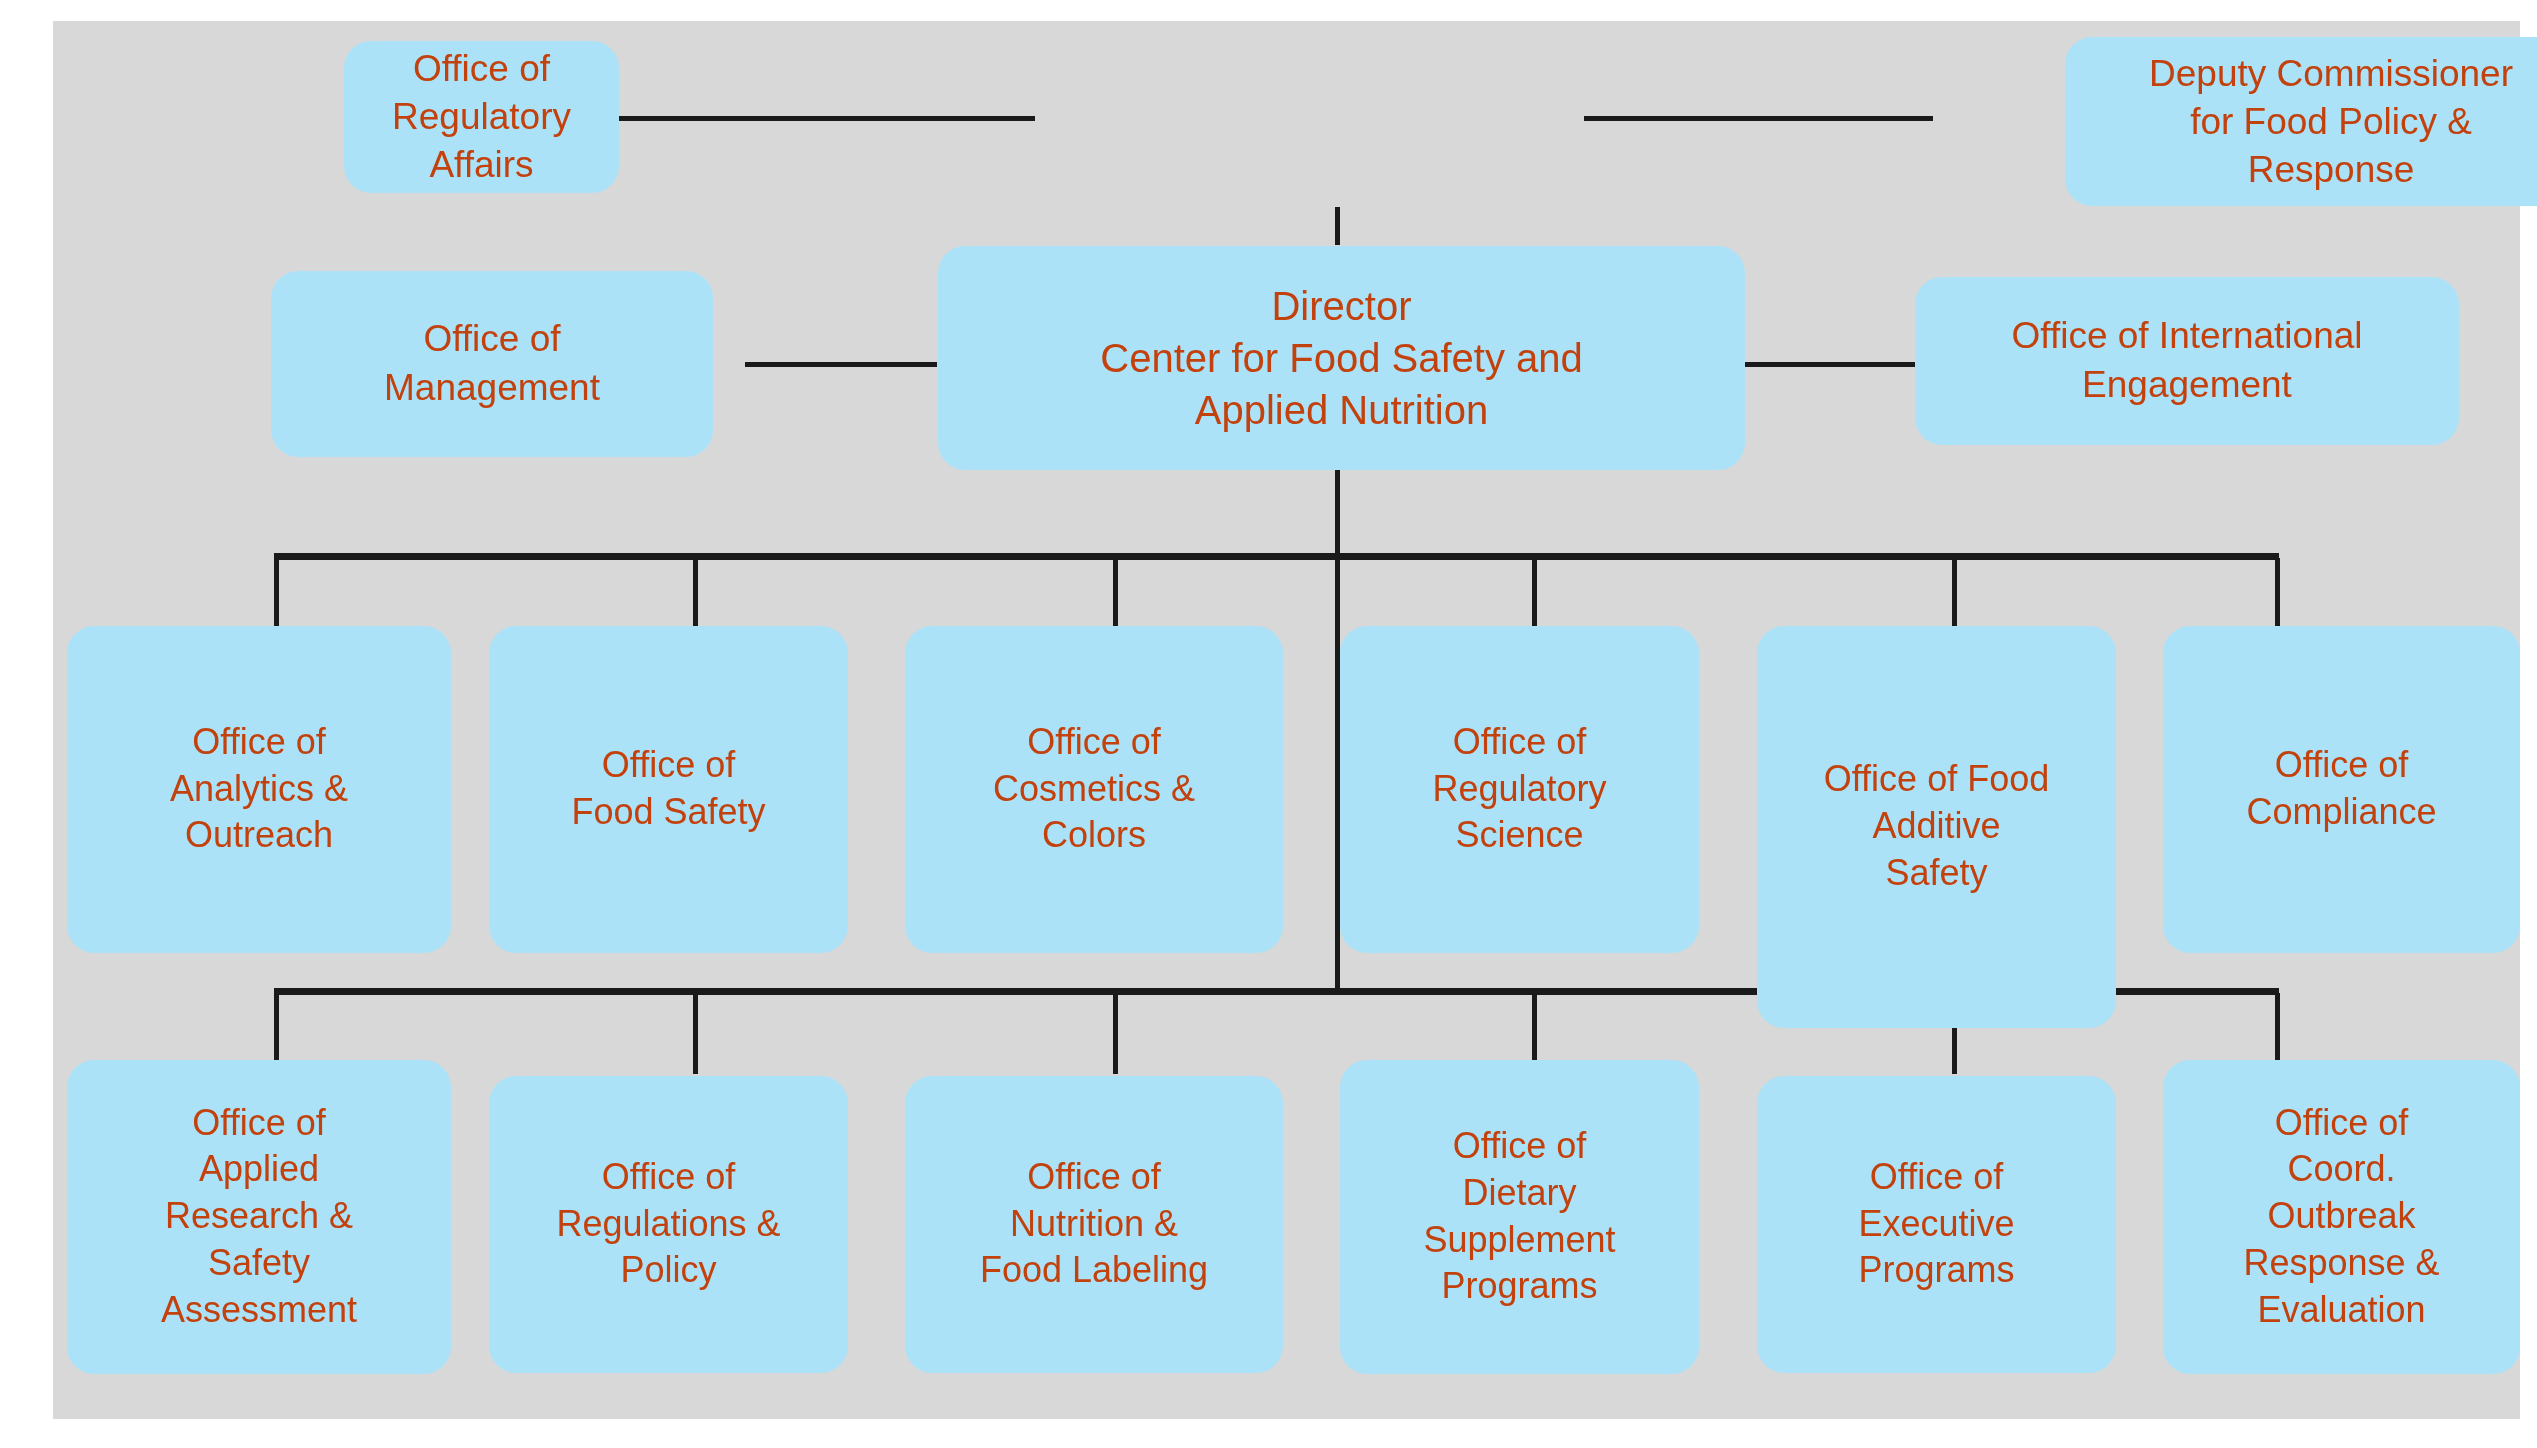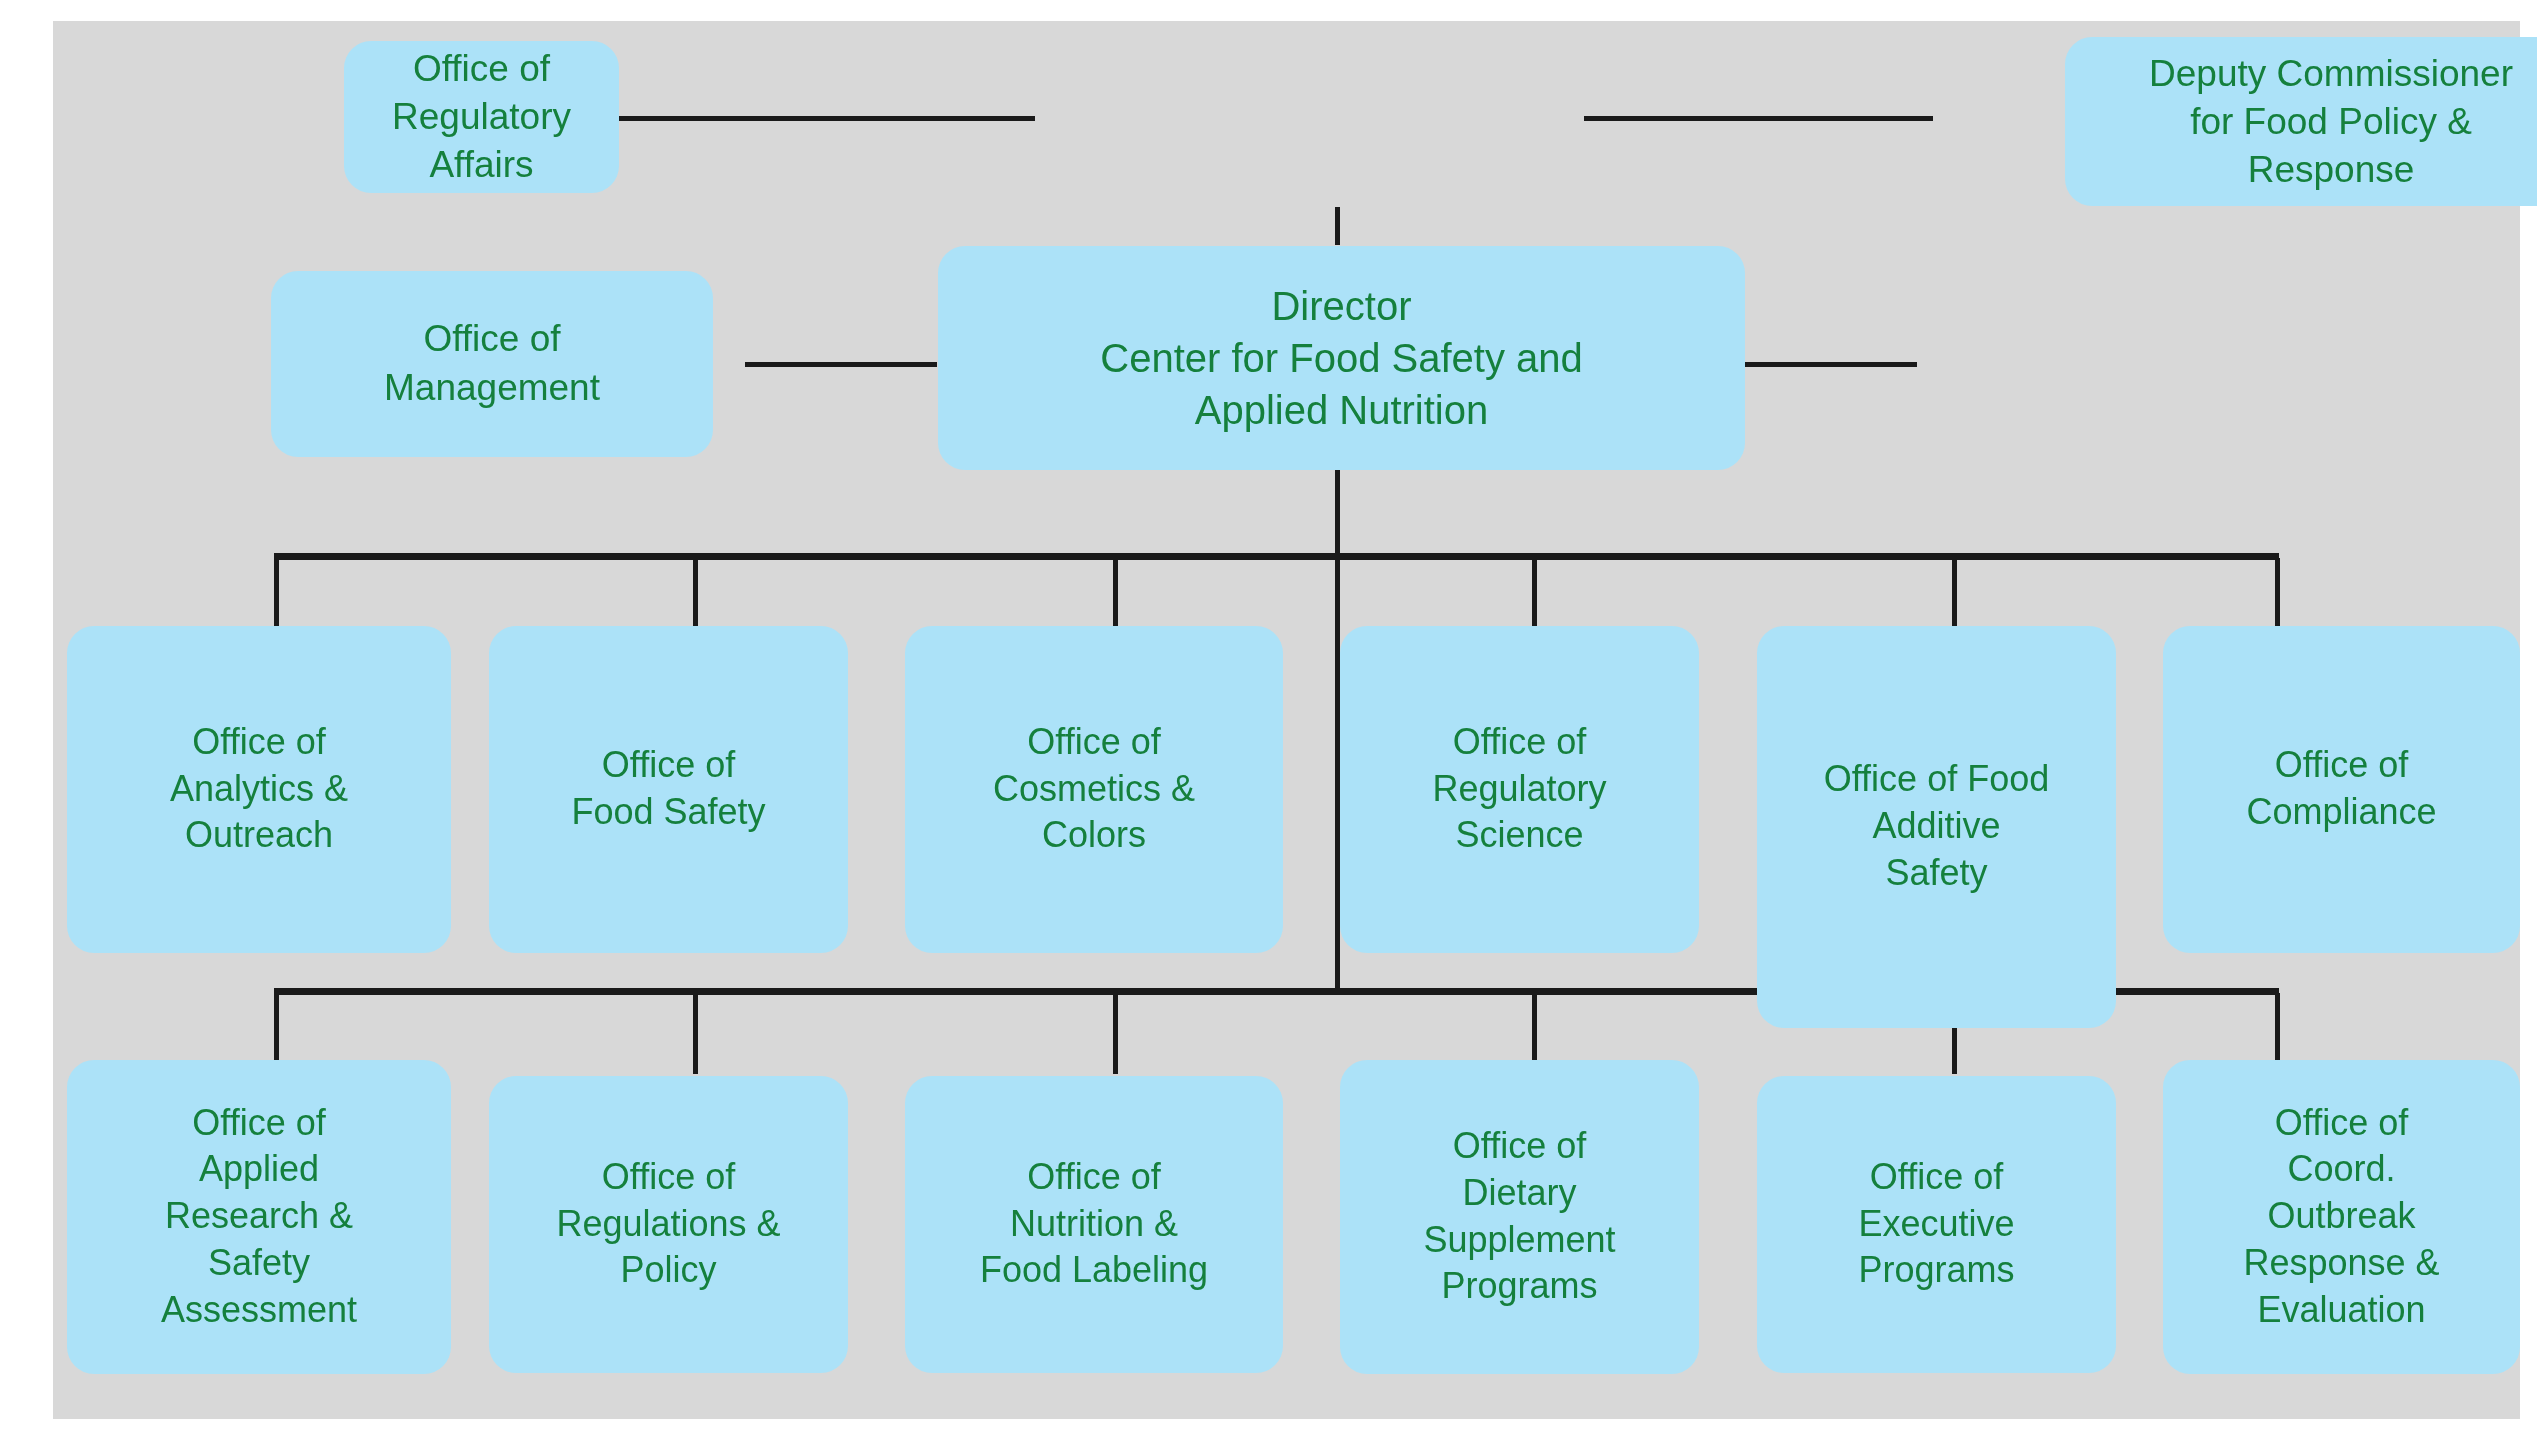--- a/index.html
+++ b/index.html
@@ -25,21 +25,21 @@
 
   
   .node {
     position: absolute;
     background: #ACE2F8;
     border-radius: 27px;
     display: flex;
     align-items: center;
     justify-content: center;
     text-align: center;
-    color: #15803d;
+    color: #c2410c;
     box-sizing: border-box;
     padding: 3.8px 9px;
     z-index: 3;
   }
   .node-label {
     display: block;
     width: 100%;
     white-space: pre-line;
     line-height: 1.30;
   }
@@ -111,20 +111,24 @@
     <span class="node-label">Office of
 Management</span>
   </div>
 
   <div class="node fs-dir" style="left:885px; top:225px; width:807px; height:224px;">
     <span class="node-label">Director
 Center for Food Safety and
 Applied Nutrition</span>
   </div>
 
+  <div class="node fs-side" style="left:1862px; top:256px; width:544px; height:168px;">
+    <span class="node-label">Office of International
+Engagement</span>
+  </div>
 
   <div class="node fs-office" style="left:14px; top:605px; width:384px; height:327px;">
     <span class="node-label">Office of
 Analytics &amp;
 Outreach</span>
   </div>
   <div class="node fs-office" style="left:436px; top:605px; width:359px; height:327px;">
     <span class="node-label">Office of
 Food Safety</span>
   </div>

